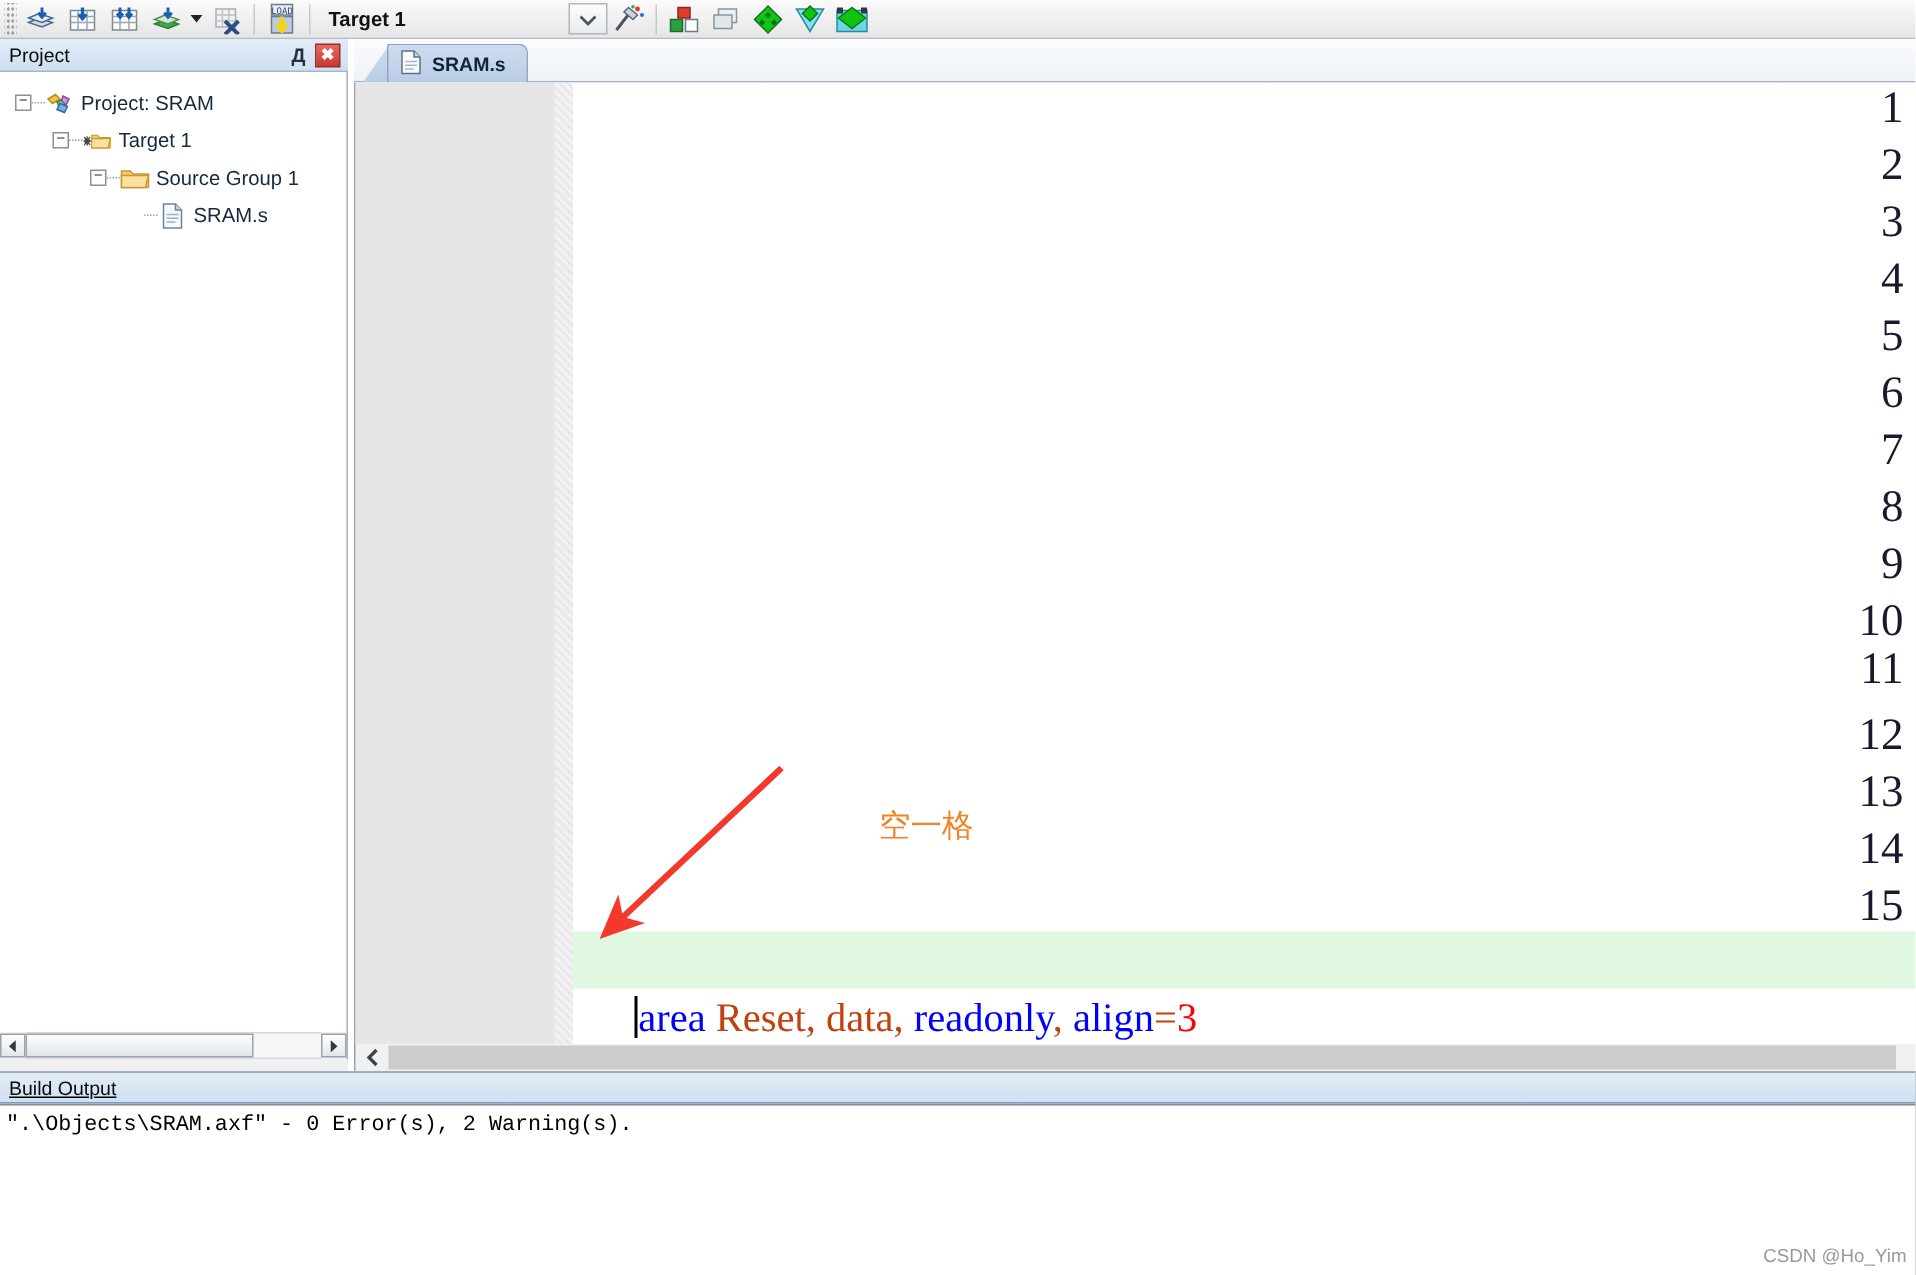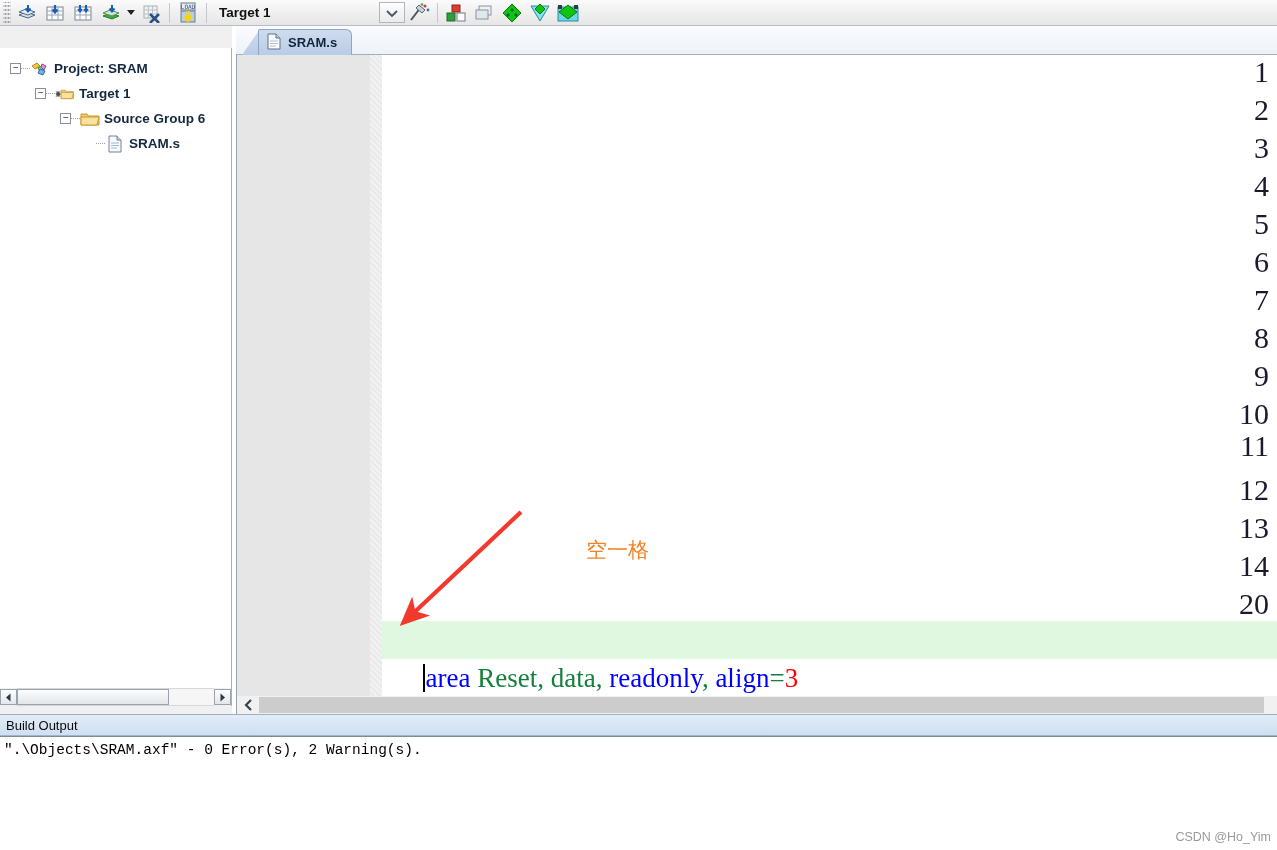--- a/index.html
+++ b/index.html
@@ -120,21 +120,21 @@
     box-sizing: border-box;
     overflow: hidden;
   }
   .tnode {
     display: flex; align-items: center;
     height: 25px;
     white-space: nowrap;
     font-size: 13.5px;
     color: #15334d;
   }
-  .tnode .lbl { margin-left: 4px; color:#14293f;font-weight:bold; }
+  .tnode .lbl { margin-left: 4px; color:#14293f; }
   .exp {
     width: 11px; height: 11px;
     border: 1px solid #8a9099;
     background: #fdfdfd;
     display:flex; align-items:center; justify-content:center;
     font-size: 10px; line-height: 9px;
     color: #333; font-family:"Liberation Mono", monospace;
     box-sizing: border-box;
     flex: 0 0 auto;
   }
@@ -272,21 +272,21 @@
     background: #e0f8e0;
   }
   .caret-bar {
     display:inline-block;
     width:2px; height:28px;
     background:#000;
     vertical-align:-5px;
     margin-right:1px;
   }
   .kw { color:#0000ff; }
-  .pl { color:#15803d; }
+  .pl { color:#c2410c; }
   .num { color:#ff0000; }
 
   .annot {
     position:absolute;
     color: #ef8326;
     font-size: 21px;
     font-family:"DejaVu Sans", sans-serif;
     white-space:nowrap;
   }
   .arrow-svg { position:absolute; left:0; top:0; pointer-events:none;}
@@ -303,20 +303,21 @@
   .hse-thumb { position:absolute; left:0; top:1px; width:1005px; height:16px; background:#cccccc;}
 
   
   .build-panel {
     position:absolute;
     left:0; top: 714px;
     width:1277px; height: 136px;
     background:#0f172a;
     box-sizing:border-box;
     border-top:1px solid #9fb0c4;
+    text-decoration:underline;
   }
   .build-header {
     height: 21px;
     background: linear-gradient(to bottom,#e2ecf7 0%, #cfe0f2 100%);
     border-bottom:1px solid #9fb6ce;
     display:flex; align-items:center;
     padding-left:6px;
     font-size:13px;
     color:#0a0a0a;
     box-sizing:border-box;
@@ -479,20 +480,25 @@
     <svg width="22" height="20" viewBox="0 0 22 20">
       <rect x="1" y="4" width="20" height="14" fill="#69d7e8" stroke="#2e8a96"></rect>
       <path d="M11 2 L20 9 L11 16 L2 9 Z" fill="#11c411" stroke="#0a7a0a"></path>
       <rect x="1" y="2" width="4" height="4" fill="#2c3a46"></rect>
       <rect x="17" y="2" width="4" height="4" fill="#2c3a46"></rect>
     </svg>
   </div>
 </div>
 
 <div class="project-panel">
+  <div class="panel-header">
+    <span class="panel-title">Project</span>
+    <span class="pin-icon">Д</span>
+    <span class="close-icon">✖</span>
+  </div>
 
   <div class="tree-area">
 
     <div class="tnode" style="padding-left:10px;margin-top:8px;">
       <span class="exp">−</span>
       <span class="dots"></span>
       <span class="ico">
         <svg width="18" height="16" viewBox="0 0 18 16">
           <path d="M1 5 L6 2 L9 5 L4 8 Z" fill="#f5c344" stroke="#b8892a"></path>
           <path d="M7 7 L11 5 L13 8 L9 11 Z" fill="#7fd47f" stroke="#3d8a3d"></path>
@@ -523,21 +529,21 @@
 
     <div class="tnode" style="padding-left:60px;">
       <span class="exp">−</span>
       <span class="dots"></span>
       <span class="ico">
         <svg width="20" height="16" viewBox="0 0 20 16">
           <path d="M1 3 L7 3 L8.5 5 L19 5 L19 14 L1 14 Z" fill="#f3c969" stroke="#c79a30"></path>
           <path d="M1 6 L19 6 L17 14 L1 14 Z" fill="#fbe0a0" stroke="#c79a30"></path>
         </svg>
       </span>
-      <span class="lbl">Source Group 6</span>
+      <span class="lbl">Source Group 1</span>
     </div>
 
     <div class="tnode" style="padding-left:85px;">
       <span class="exp" style="border:none;background:transparent;"></span>
       <span class="dots"></span>
       <span class="ico">
         <svg width="16" height="18" viewBox="0 0 16 18">
           <path d="M2 1 L10 1 L14 5 L14 17 L2 17 Z" fill="#f6fafe" stroke="#6f8296"></path>
           <path d="M10 1 L10 5 L14 5" fill="#cfdbe8" stroke="#6f8296"></path>
           <g stroke="#9fb0c0" stroke-width="0.9">
@@ -636,21 +642,21 @@
     <div class="lnum" style="top:154px">5</div>
     <div class="lnum" style="top:192px">6</div>
     <div class="lnum" style="top:230px">7</div>
     <div class="lnum" style="top:268px">8</div>
     <div class="lnum" style="top:306px">9</div>
     <div class="lnum" style="top:344px">10</div>
     <div class="lnum" style="top:376px">11</div>
     <div class="lnum" style="top:420px">12</div>
     <div class="lnum" style="top:458px">13</div>
     <div class="lnum" style="top:496px">14</div>
-    <div class="lnum" style="top:534px">20</div>
+    <div class="lnum" style="top:534px">15</div>
     <div class="lnum" style="top:572px">16</div>
 
     <div class="hl-line" style="top:566px"></div>
 
     <svg class="arrow-svg" width="1041" height="641">
       <defs>
         <marker id="ah" markerWidth="7" markerHeight="7" refX="5.6" refY="3.5" orient="auto">
           <path d="M7,3.5 L0,0.4 L1.9,3.5 L0,6.6 Z" fill="#f2392c"></path>
         </marker>
       </defs>

